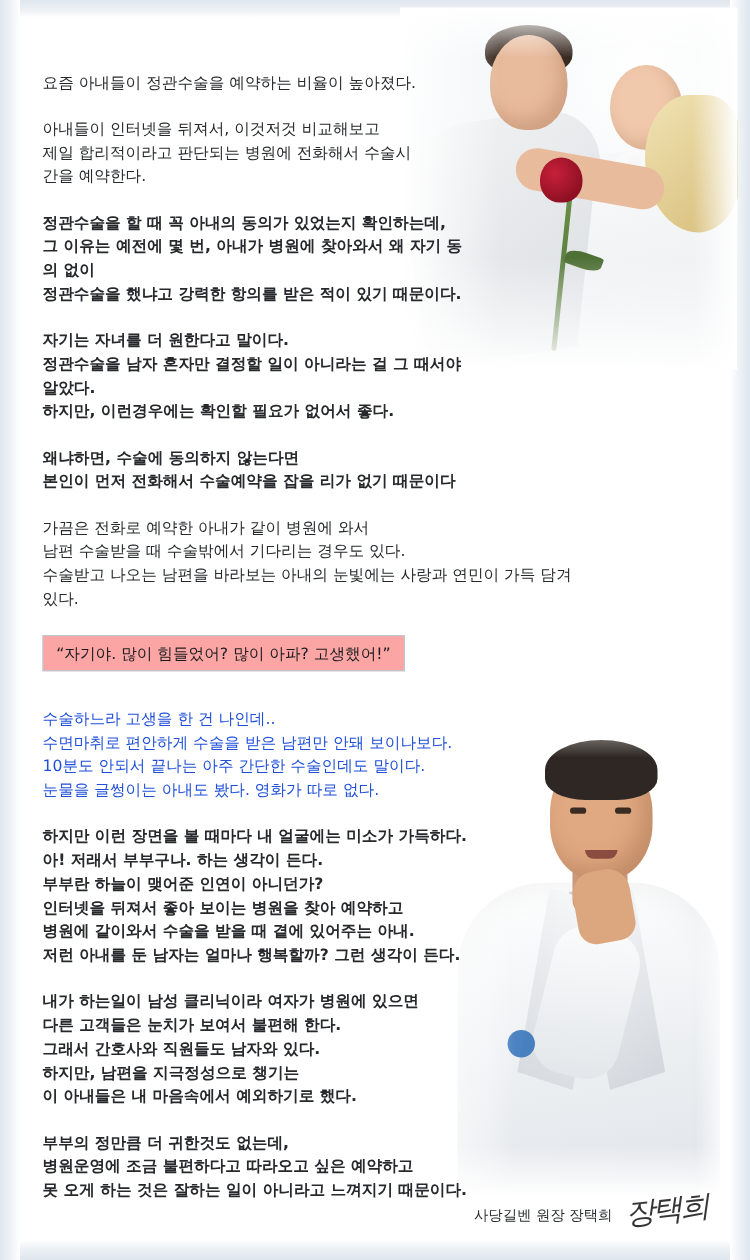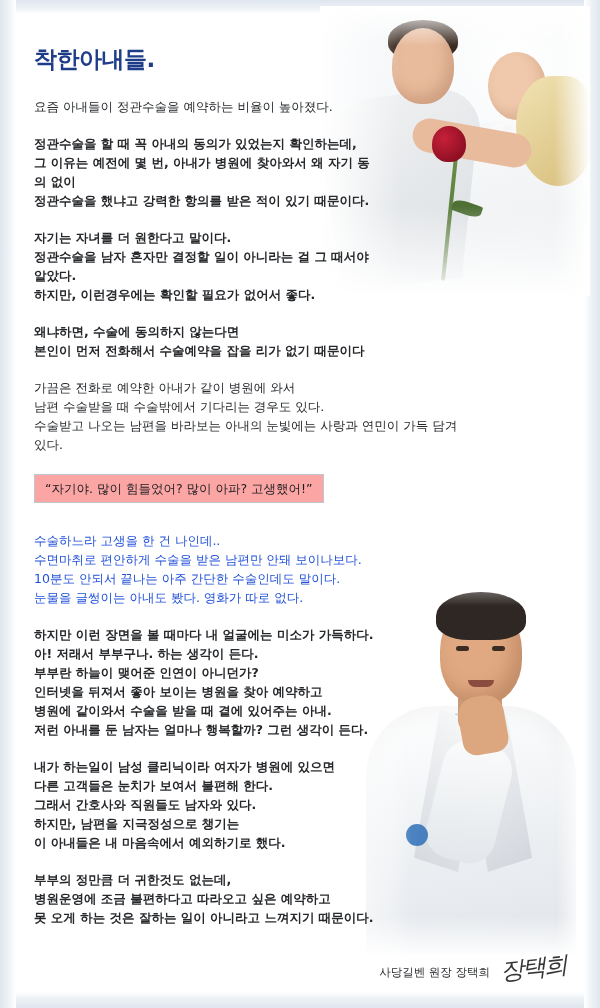--- a/index.html
+++ b/index.html
@@ -398,23 +398,24 @@
     <div class="doc-forearm"></div>
     <div class="doc-hand"></div>
     <div class="doc-badge"></div>
     <div class="fade-t2"></div>
     <div class="fade-l2"></div>
     <div class="fade-b2"></div>
     <div class="fade-r2"></div>
   </div>
 
   <div class="content">
-    <h1 class="title">착한아내들.</h1>
 
     <p class="para narrow">요즘 아내들이 정관수술을 예약하는 비율이 높아졌다.</p>
+    <p class="para narrow">아내들이 인터넷을 뒤져서, 이것저것 비교해보고
+제일 합리적이라고 판단되는 병원에 전화해서 수술시간을 예약한다.</p>
     <p class="para mid">정관수술을 할 때 꼭 아내의 동의가 있었는지 확인하는데,
 그 이유는 예전에 몇 번, 아내가 병원에 찾아와서 왜 자기 동의 없이
 정관수술을 했냐고 강력한 항의를 받은 적이 있기 때문이다.</p>
     <p class="para mid">자기는 자녀를 더 원한다고 말이다.
 정관수술을 남자 혼자만 결정할 일이 아니라는 걸  그 때서야 알았다.
 하지만, 이런경우에는 확인할 필요가 없어서 좋다.</p>
     <p class="para mid">왜냐하면, 수술에 동의하지 않는다면
 본인이 먼저 전화해서 수술예약을 잡을 리가 없기 때문이다</p>
     <p class="para">가끔은 전화로 예약한 아내가 같이 병원에 와서
 남편 수술받을 때 수술밖에서 기다리는 경우도 있다.

